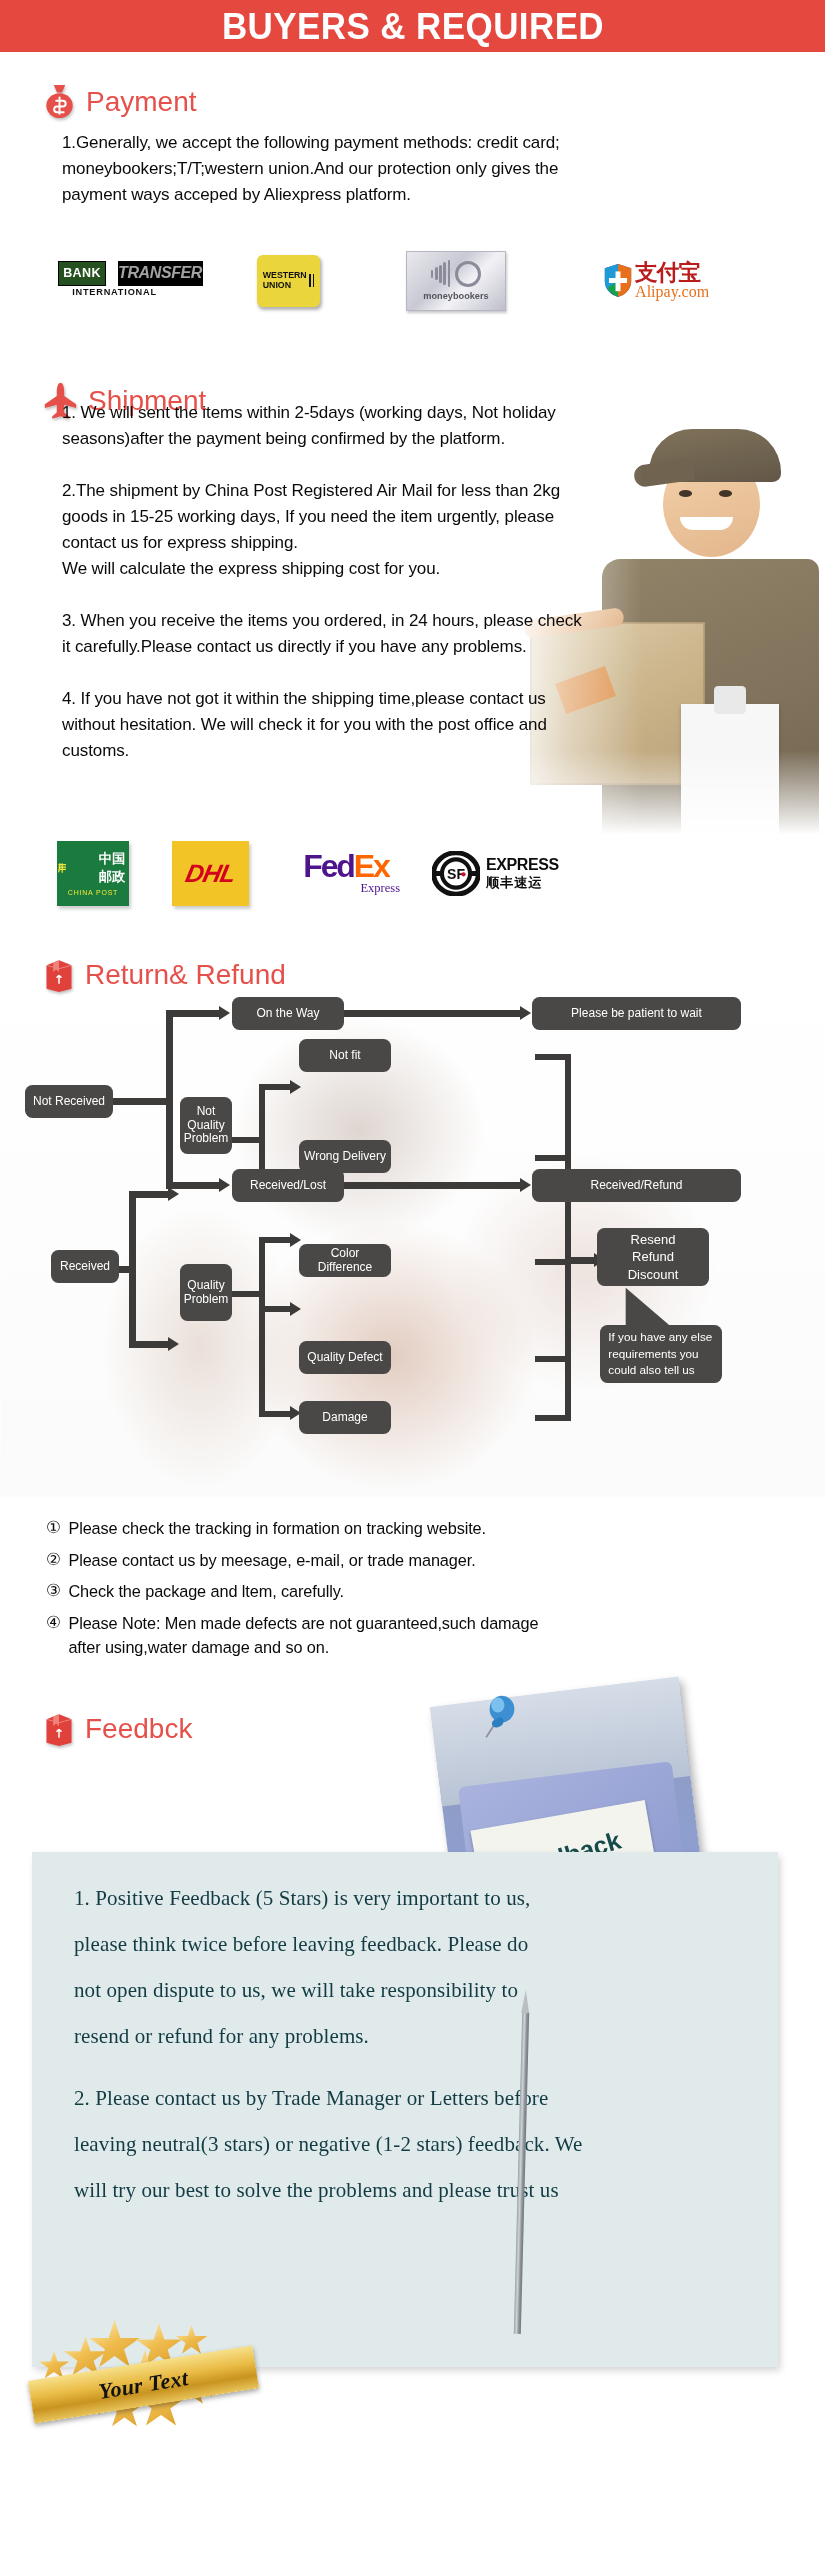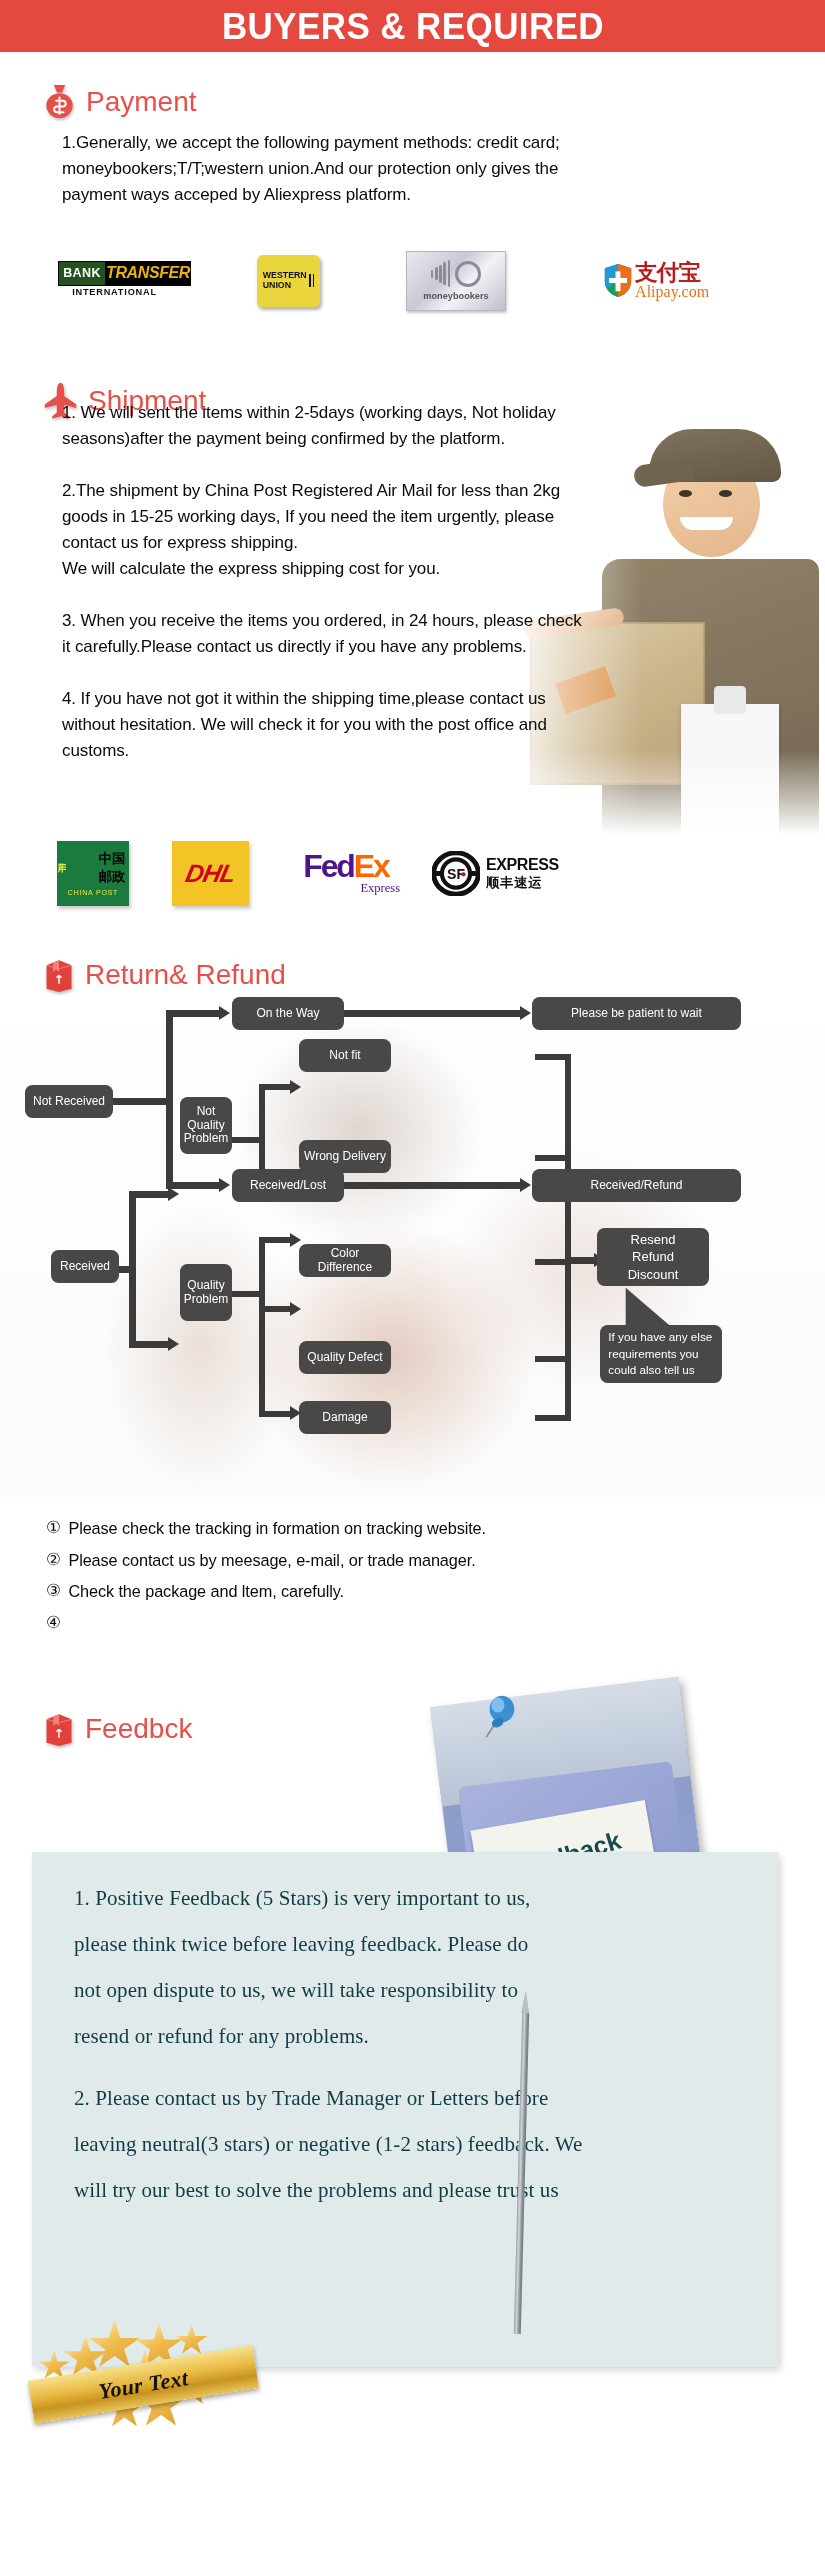--- a/index.html
+++ b/index.html
@@ -50,23 +50,23 @@
   .logorow{position:absolute;display:flex;align-items:center;}
 
   .lg{position:relative;display:flex;align-items:center;justify-content:center;}
 
   
   .lg-bank{width:113px;height:40px;flex-direction:column;justify-content:flex-start;}
   .bank-top{display:flex;align-items:stretch;height:25px;width:113px;}
   .bank-green{background:#24511f;color:#fff;font-weight:bold;font-size:12.5px;
     display:flex;align-items:center;padding:0 4.2px;letter-spacing:0.4px;
     border:1.7px solid #000;}
-  .bank-tr{background:#000;color:#eab308;font-weight:bold;font-size:16px;
+  .bank-tr{background:#000;color:#a3a3a3;font-weight:bold;font-size:16px;
     display:flex;align-items:center;justify-content:center;flex:1;
-    font-style:italic;letter-spacing:-0.4px;border:1.7px solid #000;border-left:0;}
+    font-style:italic;letter-spacing:-0.4px;border:1.7px solid #000;border-left:0;margin-left:12px;}
   .bank-intl{font-size:9.2px;font-weight:bold;letter-spacing:0.8px;margin-top:1.7px;color:#111;}
 
   
   .lg-wu{width:63px;height:52px;background:#ead63c;border-radius:5.8px;
     box-shadow:1.7px 2.5px 3.3px rgba(0,0,0,.3);flex-direction:row;gap:2.5px;}
   .wu-txt{font-size:8.8px;font-weight:bold;line-height:9.2px;color:#111;text-align:left;}
   .wu-bars{display:flex;gap:1.7px;}
   .wu-bars i{display:block;width:1.7px;height:12.5px;background:#111;}
 
   
@@ -82,21 +82,21 @@
   
   .lg-ali{width:133px;height:52px;flex-direction:row;gap:3.3px;}
   .ali-shield{width:28px;height:35px;position:relative;}
   .ali-cn{font-size:22.5px;color:#b91c1c;font-weight:bold;letter-spacing:-0.8px;line-height:23px;}
   .ali-com{font-size:16px;color:#e8701a;font-family:"Liberation Serif",serif;line-height:16.7px;}
 
   
   .lg-cp{width:72px;height:65px;background:#1b7a3e;flex-direction:column;gap:1.7px;
     box-shadow:1.7px 2.5px 3.3px rgba(0,0,0,.2);}
   .cp-row{display:flex;align-items:center;gap:3.3px;}
-  .cp-cn{color:#000000;font-size:13.3px;font-weight:bold;letter-spacing:0;margin-left:28px;}
+  .cp-cn{color:#ffffff;font-size:13.3px;font-weight:bold;letter-spacing:0;margin-left:28px;}
   .cp-en{color:#f2e83c;font-size:7px;letter-spacing:0.8px;margin-top:1.7px;}
 
   
   .lg-dhl{width:77px;height:65px;background:#f2c425;box-shadow:1.7px 2.5px 3.3px rgba(0,0,0,.2);}
   .dhl-txt{color:#d4021d;font-size:25px;font-weight:bold;font-style:italic;letter-spacing:-0.8px;
     transform:skewX(-12deg);}
 
   
   .lg-fx{width:108px;height:65px;flex-direction:column;gap:0;}
   .fx-main{font-size:32px;font-weight:bold;letter-spacing:-2.1px;line-height:33px;}
@@ -473,20 +473,22 @@
     <div class="note">
       <span class="note-num">②</span>
       <span class="note-txt">Please contact us by meesage, e-mail, or trade manager.</span>
     </div>
     <div class="note">
       <span class="note-num">③</span>
       <span class="note-txt">Check the package and ltem, carefully.</span>
     </div>
     <div class="note">
       <span class="note-num">④</span>
+      <span class="note-txt">Please Note: Men made defects  are not guaranteed,such damage
+   after using,water damage and so on.</span>
     </div>
   </div>
 
   <div class="sec-head" style="left:43px;top:1711px;">
     <span class="ico ico-box">
       <svg width="32" height="35" viewBox="0 0 38 42">
         <path d="M4 10 L19 4 L34 10 L34 38 L19 42 L4 38 Z" fill="#e0413a"></path>
         <path d="M4 10 L19 14 L34 10" fill="none" stroke="#fff" stroke-width="1.2" opacity=".35"></path>
         <path d="M12 6.5 L12 18 L15.5 15 L19 18 L19 4.5 Z" fill="#f0827c"></path>
         <path d="M19 22 v10 M19 22 l-3 3 M19 22 l3 3" stroke="#fff" stroke-width="1.8" fill="none"></path>

